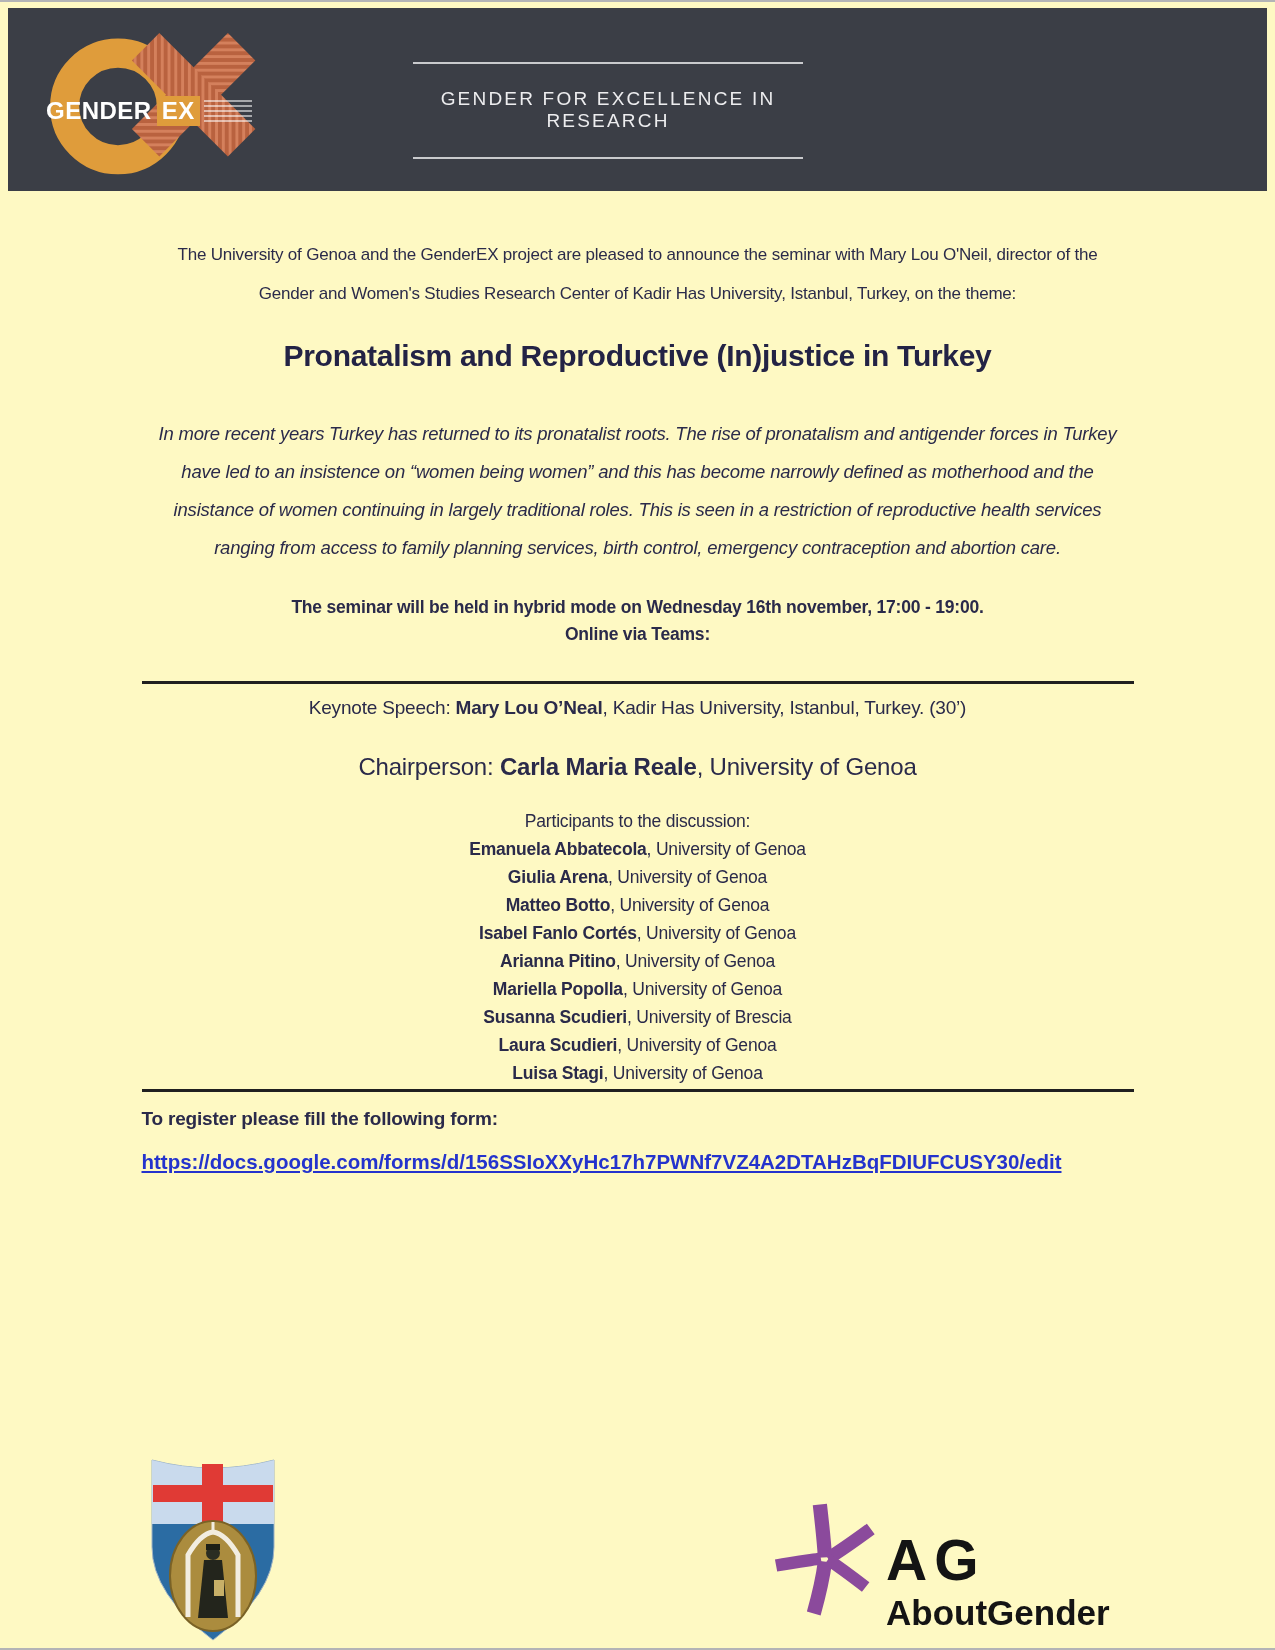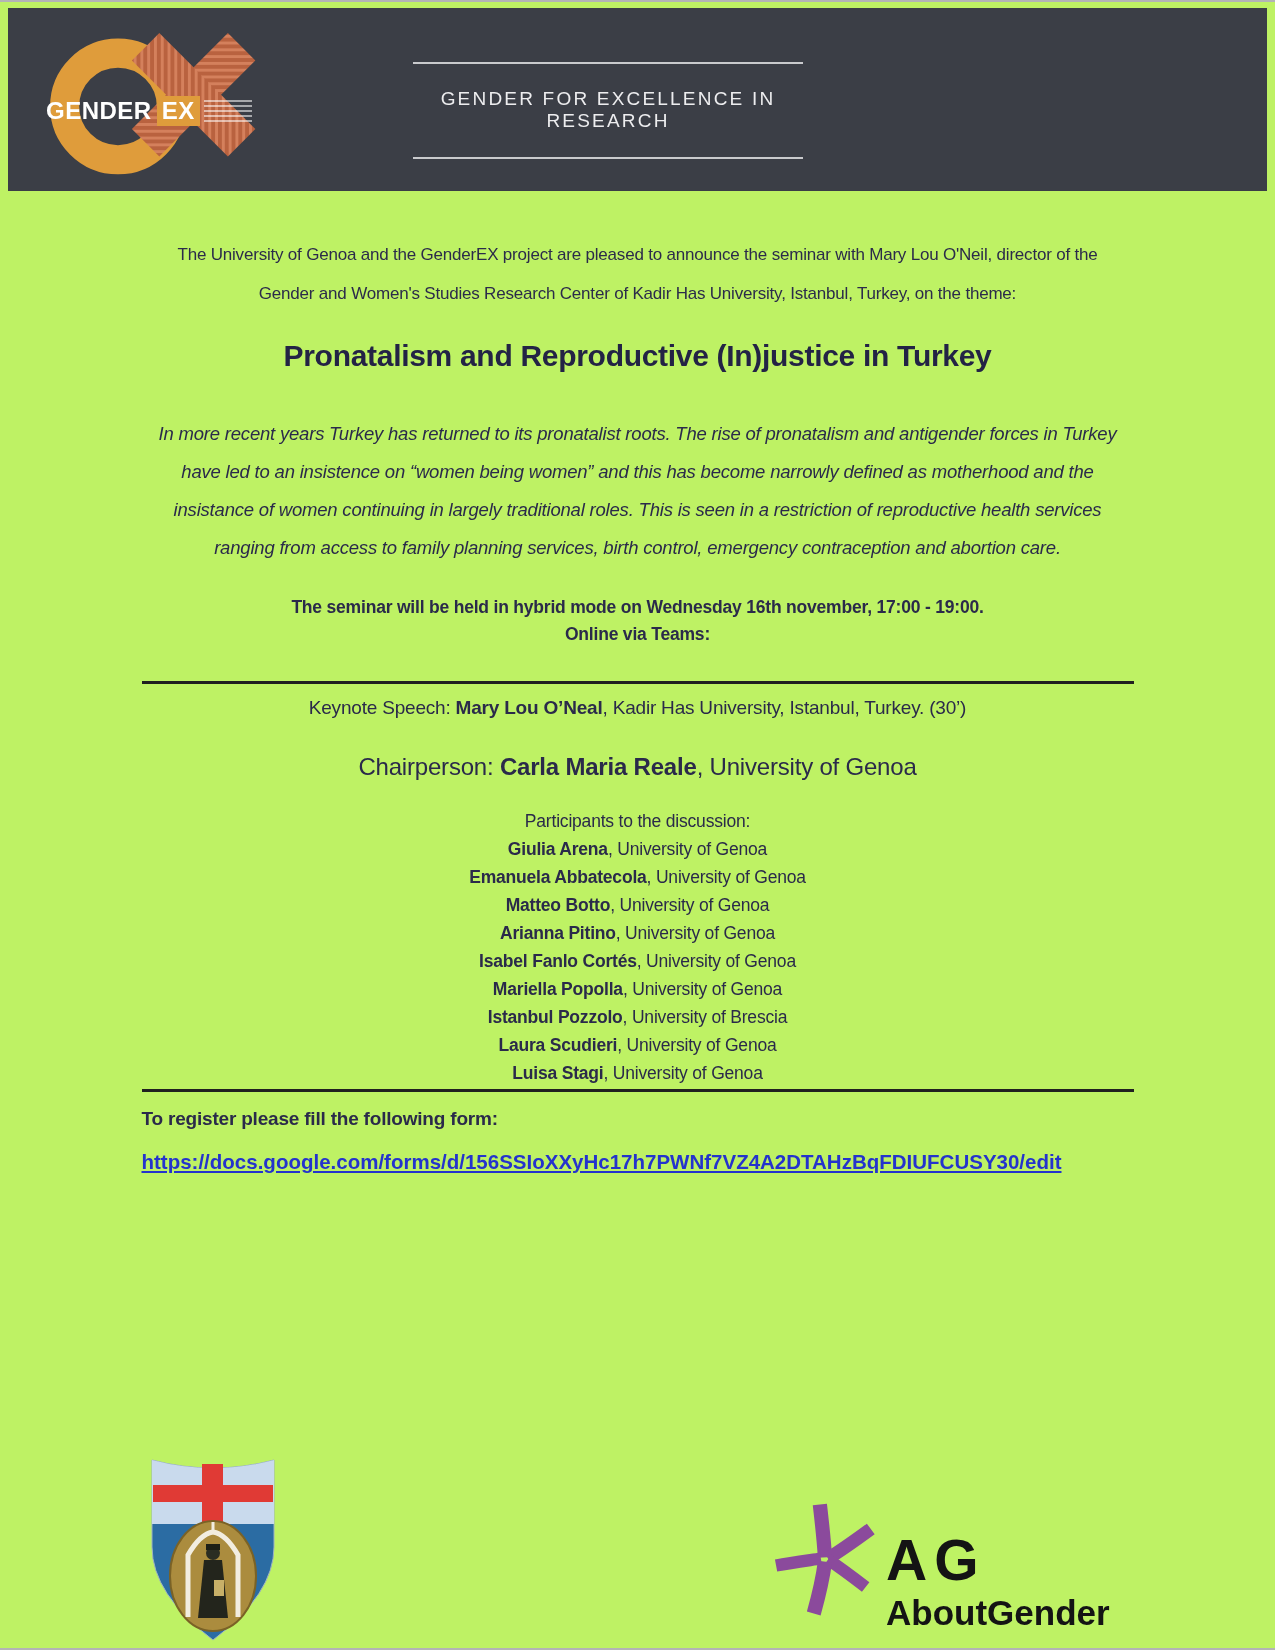--- a/index.html
+++ b/index.html
@@ -1,19 +1,19 @@
 <!DOCTYPE html>
 <html><head>
 <meta charset="utf-8">
 <style>
   * { box-sizing: border-box; }
   html,body { margin:0; padding:0; background:#ffffff; }
   .page {
     position:relative; width:1275px; height:1650px; overflow:hidden;
-    background:#bef264;
+    background:#fef9c3;
     border-top:2px solid #b3b4b6; border-bottom:2px solid #b3b4b6;
     font-family:"Liberation Sans", sans-serif;
     color:#2a2a4a; letter-spacing:-0.2px;
   }
 
   
   .banner { position:relative; margin:6px 8px 0; height:183px; background:#3b3e46; }
   .genderex-logo { position:absolute; left:24px; top:16px; width:235px; height:160px; }
   .logo-text { position:absolute; left:38px; top:88px; display:flex; align-items:center;
                font-weight:bold; font-size:24px; color:#ffffff; letter-spacing:0.5px; }
@@ -107,27 +107,27 @@
 
     <hr class="rule">
 
     <p class="keynote"><span>Keynote Speech: </span><b>Mary Lou O’Neal</b><span>, Kadir Has University, Istanbul, Turkey. (30’)</span></p>
 
     <p class="chair"><span>Chairperson: </span><b>Carla Maria Reale</b><span>, University of Genoa</span></p>
 
     <p class="participants-heading">Participants to the discussion:</p>
 
     <div class="participants">
+        <p class="participant"><b>Emanuela Abbatecola</b><span>, University of Genoa</span></p>
         <p class="participant"><b>Giulia Arena</b><span>, University of Genoa</span></p>
-        <p class="participant"><b>Emanuela Abbatecola</b><span>, University of Genoa</span></p>
         <p class="participant"><b>Matteo Botto</b><span>, University of Genoa</span></p>
+        <p class="participant"><b>Isabel Fanlo Cortés</b><span>, University of Genoa</span></p>
         <p class="participant"><b>Arianna Pitino</b><span>, University of Genoa</span></p>
-        <p class="participant"><b>Isabel Fanlo Cortés</b><span>, University of Genoa</span></p>
         <p class="participant"><b>Mariella Popolla</b><span>, University of Genoa</span></p>
-        <p class="participant"><b>Istanbul Pozzolo</b><span>, University of Brescia</span></p>
+        <p class="participant"><b>Susanna Scudieri</b><span>, University of Brescia</span></p>
         <p class="participant"><b>Laura Scudieri</b><span>, University of Genoa</span></p>
         <p class="participant"><b>Luisa Stagi</b><span>, University of Genoa</span></p>
       </div>
 
     <hr class="rule2">
 
     <div class="register">
       <p class="register-label">To register please fill the following form:</p>
       <a class="register-link" href="#">https://docs.google.com/forms/d/156SSIoXXyHc17h7PWNf7VZ4A2DTAHzBqFDIUFCUSY30/edit</a>
     </div>

